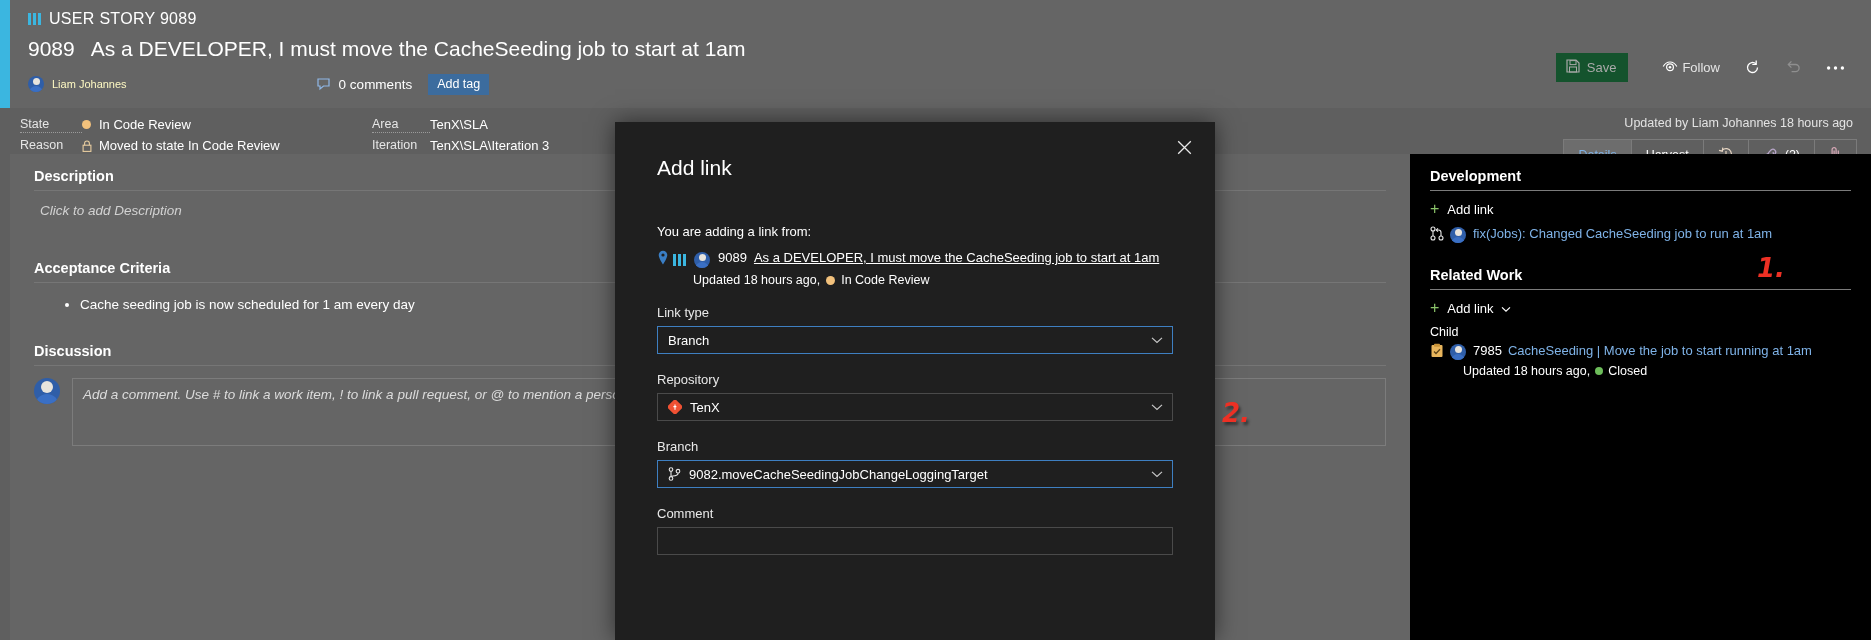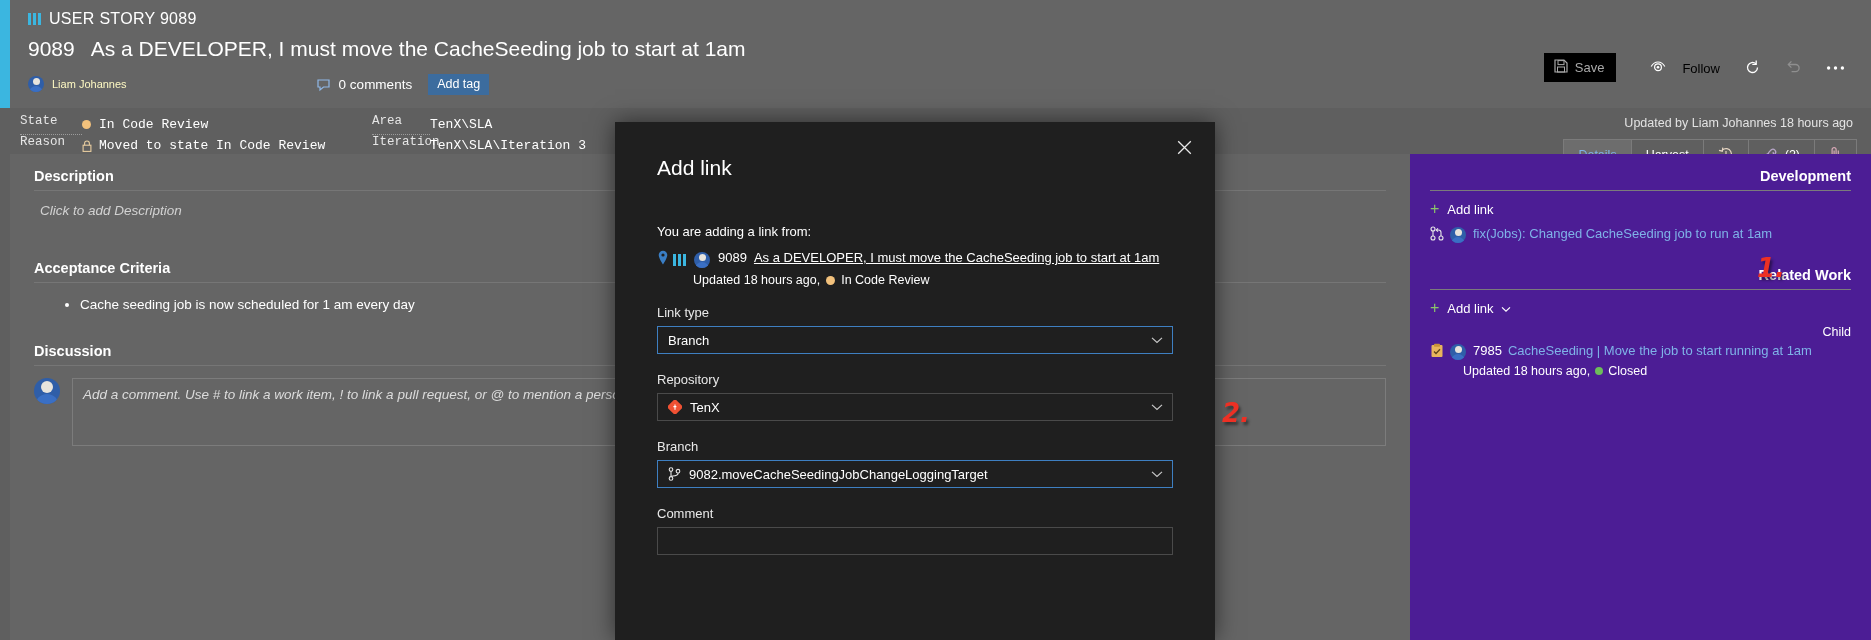--- a/index.html
+++ b/index.html
@@ -55,57 +55,57 @@
   }
   .avatar:before {
     content: ""; position: absolute; left: 4.5px; top: 2px;
     width: 7px; height: 7px; border-radius: 50%; background: #e8e4dd;
   }
   .avatar:after {
     content: ""; position: absolute; left: 1px; top: 10px;
     width: 14px; height: 9px; border-radius: 7px 7px 0 0; background: #3a6fc4;
   }
   .author-name { font-size: 11px; color: #fef9c3; }
-  .comments-block { display: flex; align-items: center; margin-left: 190px; }
+  .comments-block { display: flex; align-items: flex-start; margin-left: 190px; }
   .comment-icon { width: 15px; height: 13px; margin-right: 7px; }
   .comments-text { font-size: 13.5px; color: #ffffff; }
   .add-tag-btn {
     margin-left: 16px; background: #3c6c9e; color: #fff;
     font-size: 12.5px; padding: 3px 9px 4px; border: none; cursor: pointer;
   }
 
   
   .header-actions {
     position: absolute; right: 14px; top: 53px;
     display: flex; align-items: center; gap: 0px;
   }
   .save-btn {
     display: flex; align-items: center; gap: 7px;
-    background: #000000; color: #a9a9a9;
+    background: #14532d; color: #a9a9a9;
     border: none; font-size: 13px; padding: 6px 12px 6px 10px;
     cursor: default;
   }
   .follow-btn {
-    display: flex; align-items: flex-end; gap: 16px;
-    background: transparent; color: #000000; border: none;
+    display: flex; align-items: center; gap: 4px;
+    background: transparent; color: #e5e5e5; border: none;
     font-size: 13px; padding: 6px 12px; margin-left: 22px; cursor: pointer;
   }
   .icon-btn {
     background: transparent; border: none; color: #ffffff;
     padding: 6px 12px; cursor: pointer; display: flex; align-items: center;
   }
   .icon-btn.dim { color: #8f8f8f; }
 
   
   .fields {
     position: absolute; left: 10px; top: 108px; width: 1861px; height: 46px;
     background: #5f5f5f;
     padding: 6px 18px 0 10px;
   }
-  .field-row { display: flex; height: 21px; font-family: Liberation Mono, monospace; }
+  .field-row { display: flex; align-items: center; height: 21px; }
   .field-label {
     font-size: 12.5px; color: #e6e6e6; width: 62px; flex: none;
     border-bottom: 1px dotted #9b9b9b; padding-bottom: 1px;
   }
   .field-label.plain { border-bottom: none; }
   .field-value { font-size: 13px; color: #ffffff; display: flex; align-items: center; }
   .col2 { margin-left: 0; }
   .state-dot {
     width: 9px; height: 9px; border-radius: 50%; background: #f2c17c;
     display: inline-block; margin-right: 8px;
@@ -146,21 +146,21 @@
   }
   .disc-input {
     flex: 1; height: 68px; background: #656565; border: 1px solid #7c7c7c;
     padding: 8px 10px; font-size: 13.5px; font-style: italic; color: #dcdcdc;
     font-family: "Liberation Sans", sans-serif; overflow: hidden; white-space: nowrap;
   }
 
   
   .body-right {
     position: absolute; left: 1410px; top: 154px; width: 461px; height: 486px;
-    background: #4c1d95; padding: 12px 20px 0 20px; text-align: right;
+    background: #000000; padding: 12px 20px 0 20px;
   }
   .detail-tabs {
     position: absolute; right: 14px; top: 139px;
     display: flex; height: 32px; border: 1px solid #7b7b7b;
   }
   .dtab {
     display: flex; align-items: center; justify-content: center;
     padding: 0 14px; font-size: 12.5px; color: #ffffff;
     border-right: 1px solid #7b7b7b; cursor: pointer; background: transparent;
   }

